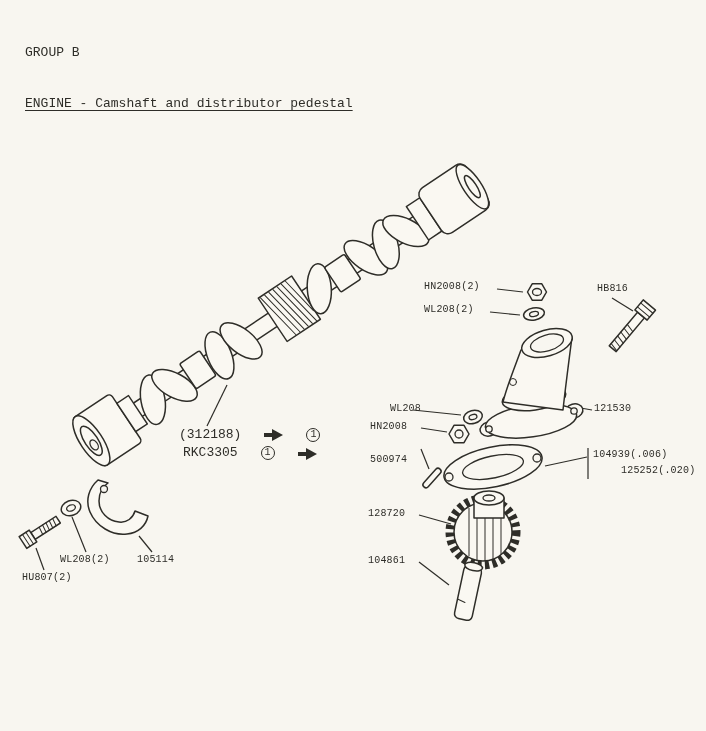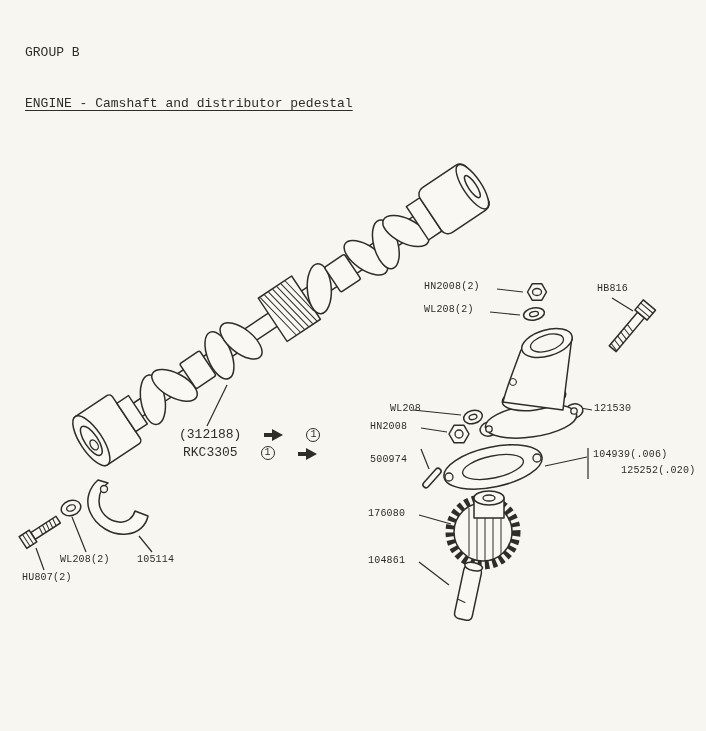--- a/index.html
+++ b/index.html
@@ -194,21 +194,21 @@
 
   <div class="label" style="left:424px; top:281px;">HN2008(2)</div>
   <div class="label" style="left:424px; top:304px;">WL208(2)</div>
   <div class="label" style="left:597px; top:283px;">HB816</div>
   <div class="label" style="left:594px; top:403px;">121530</div>
   <div class="label" style="left:390px; top:403px;">WL208</div>
   <div class="label" style="left:370px; top:421px;">HN2008</div>
   <div class="label" style="left:370px; top:442px;margin-top:12px;">500974</div>
   <div class="label" style="left:593px; top:449px;">104939(.006)</div>
   <div class="label" style="left:593px; top:465px;margin-left:28px;">125252(.020)</div>
-  <div class="label" style="left:368px; top:508px;">176080</div>
+  <div class="label" style="left:368px; top:508px;">128720</div>
   <div class="label" style="left:368px; top:555px;">104861</div>
   <div class="label" style="left:60px; top:554px;">WL208(2)</div>
   <div class="label" style="left:137px; top:554px;">105114</div>
   <div class="label" style="left:22px; top:572px;">HU807(2)</div>
 
   <div class="note-row" style="left:179px; top:427px;">
     <span>(312188)</span>
     <span class="arrow"></span>
     <span class="circ">1</span>
   </div>

